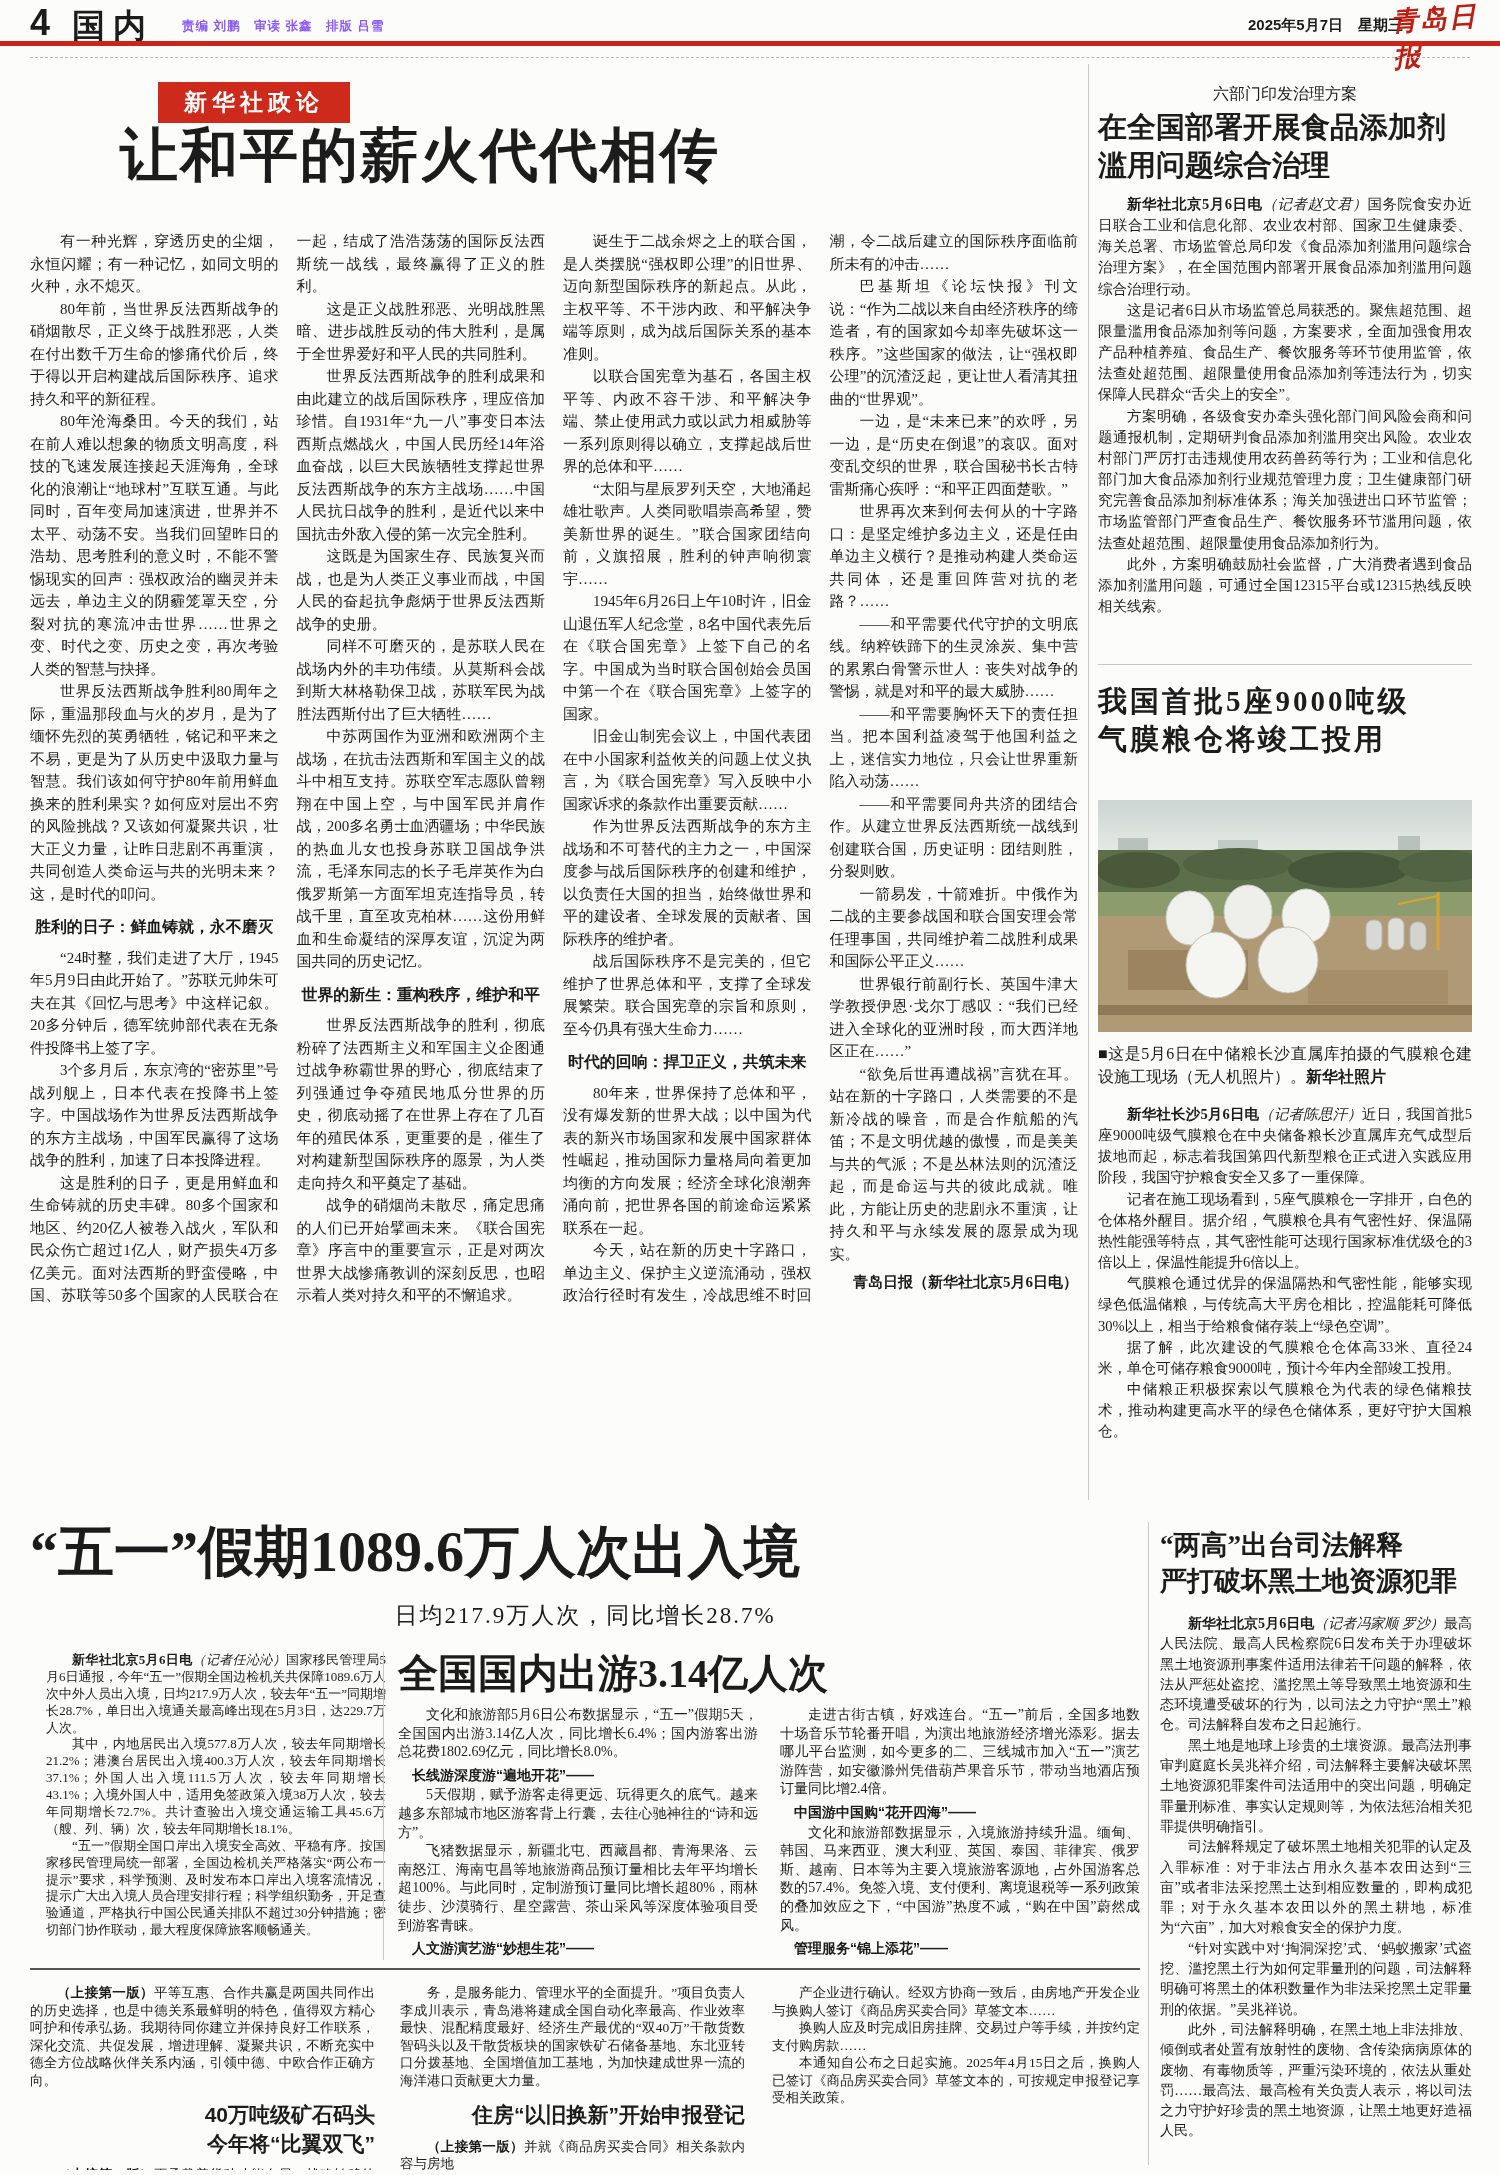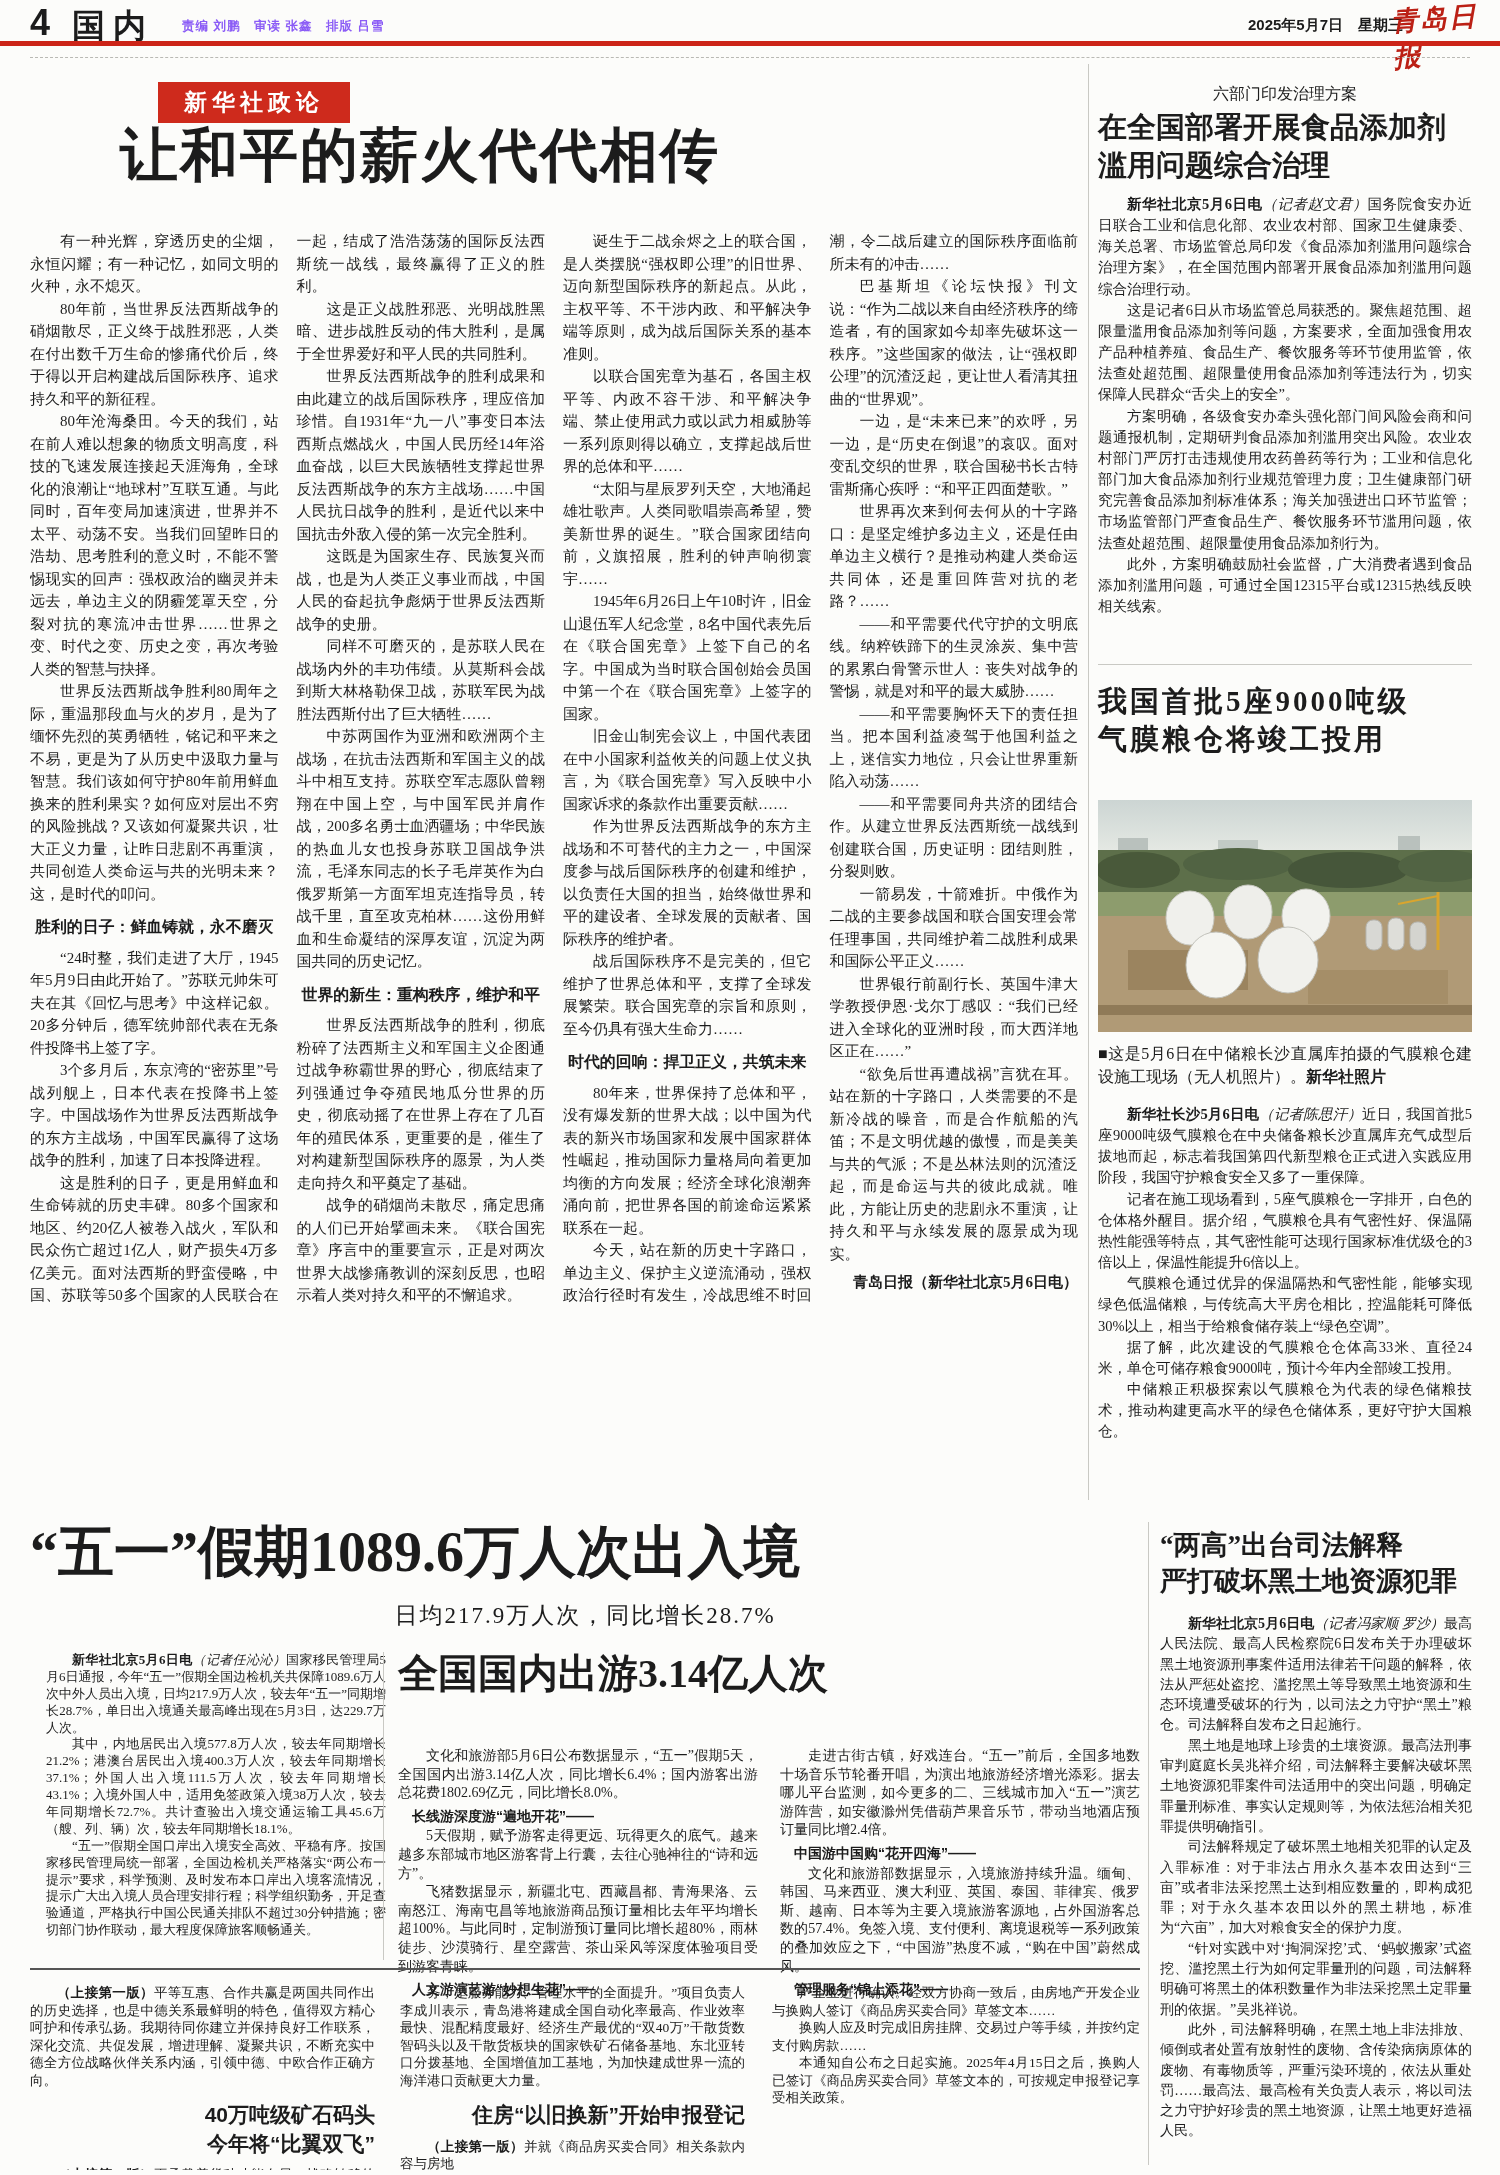--- a/index.html
+++ b/index.html
@@ -165,21 +165,21 @@
   <div class="abs serifhead" style="left:30px;top:1522px;width:1110px;font-size:56px;font-weight:900;line-height:1.1;">“五一”假期1089.6万人次出入境</div>
   <div class="abs" style="left:30px;top:1600px;width:1110px;text-align:center;font-size:23px;letter-spacing:2px;">日均217.9万人次，同比增长28.7%</div>
   <div class="abs" style="left:46px;top:1652px;width:340px;height:306px;overflow:hidden;font-size:13px;line-height:1.3;text-align:justify;">
       <p class="blk blk-p"><b>新华社北京5月6日电</b><i>（记者任沁沁）</i>国家移民管理局5月6日通报，今年“五一”假期全国边检机关共保障1089.6万人次中外人员出入境，日均217.9万人次，较去年“五一”同期增长28.7%，单日出入境通关最高峰出现在5月3日，达229.7万人次。</p>
       <p class="blk blk-p">其中，内地居民出入境577.8万人次，较去年同期增长21.2%；港澳台居民出入境400.3万人次，较去年同期增长37.1%；外国人出入境111.5万人次，较去年同期增长43.1%；入境外国人中，适用免签政策入境38万人次，较去年同期增长72.7%。共计查验出入境交通运输工具45.6万（艘、列、辆）次，较去年同期增长18.1%。</p>
       <p class="blk blk-p">“五一”假期全国口岸出入境安全高效、平稳有序。按国家移民管理局统一部署，全国边检机关严格落实“两公布一提示”要求，科学预测、及时发布本口岸出入境客流情况，提示广大出入境人员合理安排行程；科学组织勤务，开足查验通道，严格执行中国公民通关排队不超过30分钟措施；密切部门协作联动，最大程度保障旅客顺畅通关。</p>
     </div>
   <div class="abs grayline-v" style="left:383px;top:1652px;height:308px;"></div>
 
   <div class="abs serifhead" style="left:398px;top:1648px;width:742px;font-size:40px;">全国国内出游3.14亿人次</div>
-  <div class="abs cols2" style="left:398px;top:1706px;width:742px;height:252px;overflow:hidden;text-align:justify;margin-top:41px;">
+  <div class="abs cols2" style="left:398px;top:1706px;width:742px;height:252px;overflow:hidden;text-align:justify;">
       <p class="blk blk-p">文化和旅游部5月6日公布数据显示，“五一”假期5天，全国国内出游3.14亿人次，同比增长6.4%；国内游客出游总花费1802.69亿元，同比增长8.0%。</p>
       <p class="blk blk-hl">长线游深度游“遍地开花”——</p>
       <p class="blk blk-p">5天假期，赋予游客走得更远、玩得更久的底气。越来越多东部城市地区游客背上行囊，去往心驰神往的“诗和远方”。</p>
       <p class="blk blk-p">飞猪数据显示，新疆北屯、西藏昌都、青海果洛、云南怒江、海南屯昌等地旅游商品预订量相比去年平均增长超100%。与此同时，定制游预订量同比增长超80%，雨林徒步、沙漠骑行、星空露营、茶山采风等深度体验项目受到游客青睐。</p>
       <p class="blk blk-hl">人文游演艺游“妙想生花”——</p>
       <p class="blk blk-p">走进古街古镇，好戏连台。“五一”前后，全国多地数十场音乐节轮番开唱，为演出地旅游经济增光添彩。据去哪儿平台监测，如今更多的二、三线城市加入“五一”演艺游阵营，如安徽滁州凭借葫芦果音乐节，带动当地酒店预订量同比增2.4倍。</p>
       <p class="blk blk-hl">中国游中国购“花开四海”——</p>
       <p class="blk blk-p">文化和旅游部数据显示，入境旅游持续升温。缅甸、韩国、马来西亚、澳大利亚、英国、泰国、菲律宾、俄罗斯、越南、日本等为主要入境旅游客源地，占外国游客总数的57.4%。免签入境、支付便利、离境退税等一系列政策的叠加效应之下，“中国游”热度不减，“购在中国”蔚然成风。</p>
       <p class="blk blk-hl">管理服务“锦上添花”——</p>
     </div>

